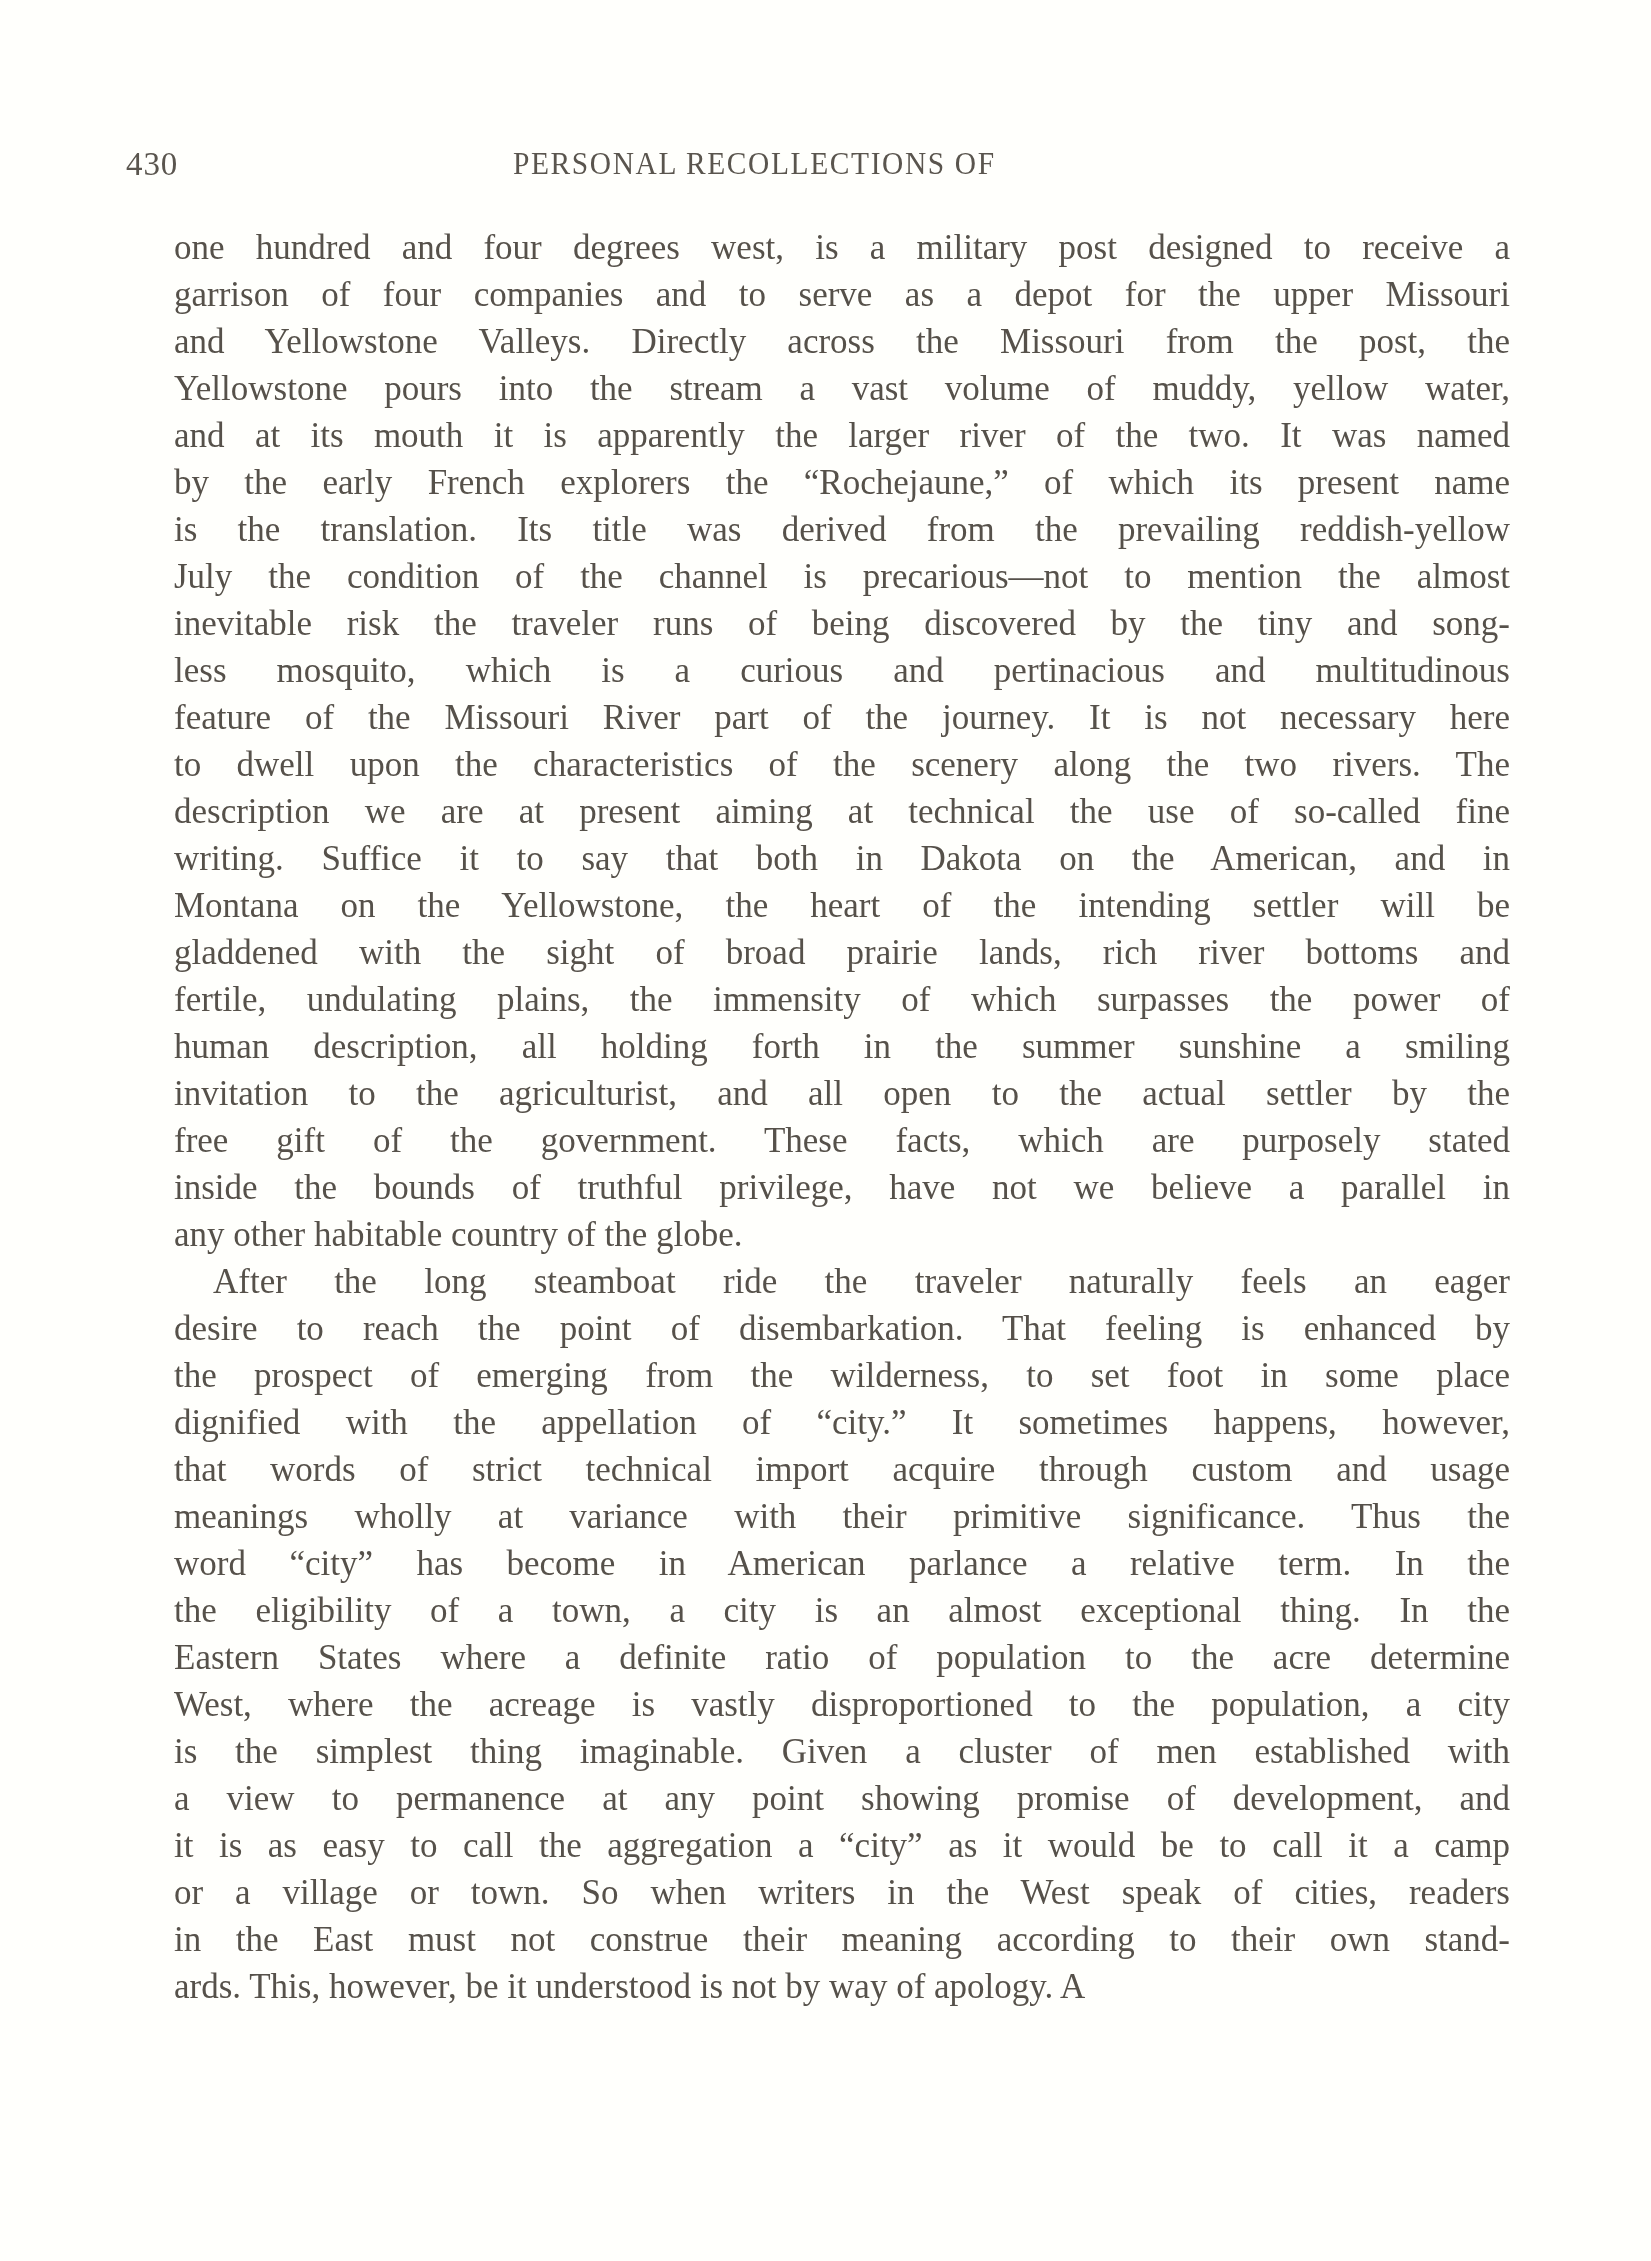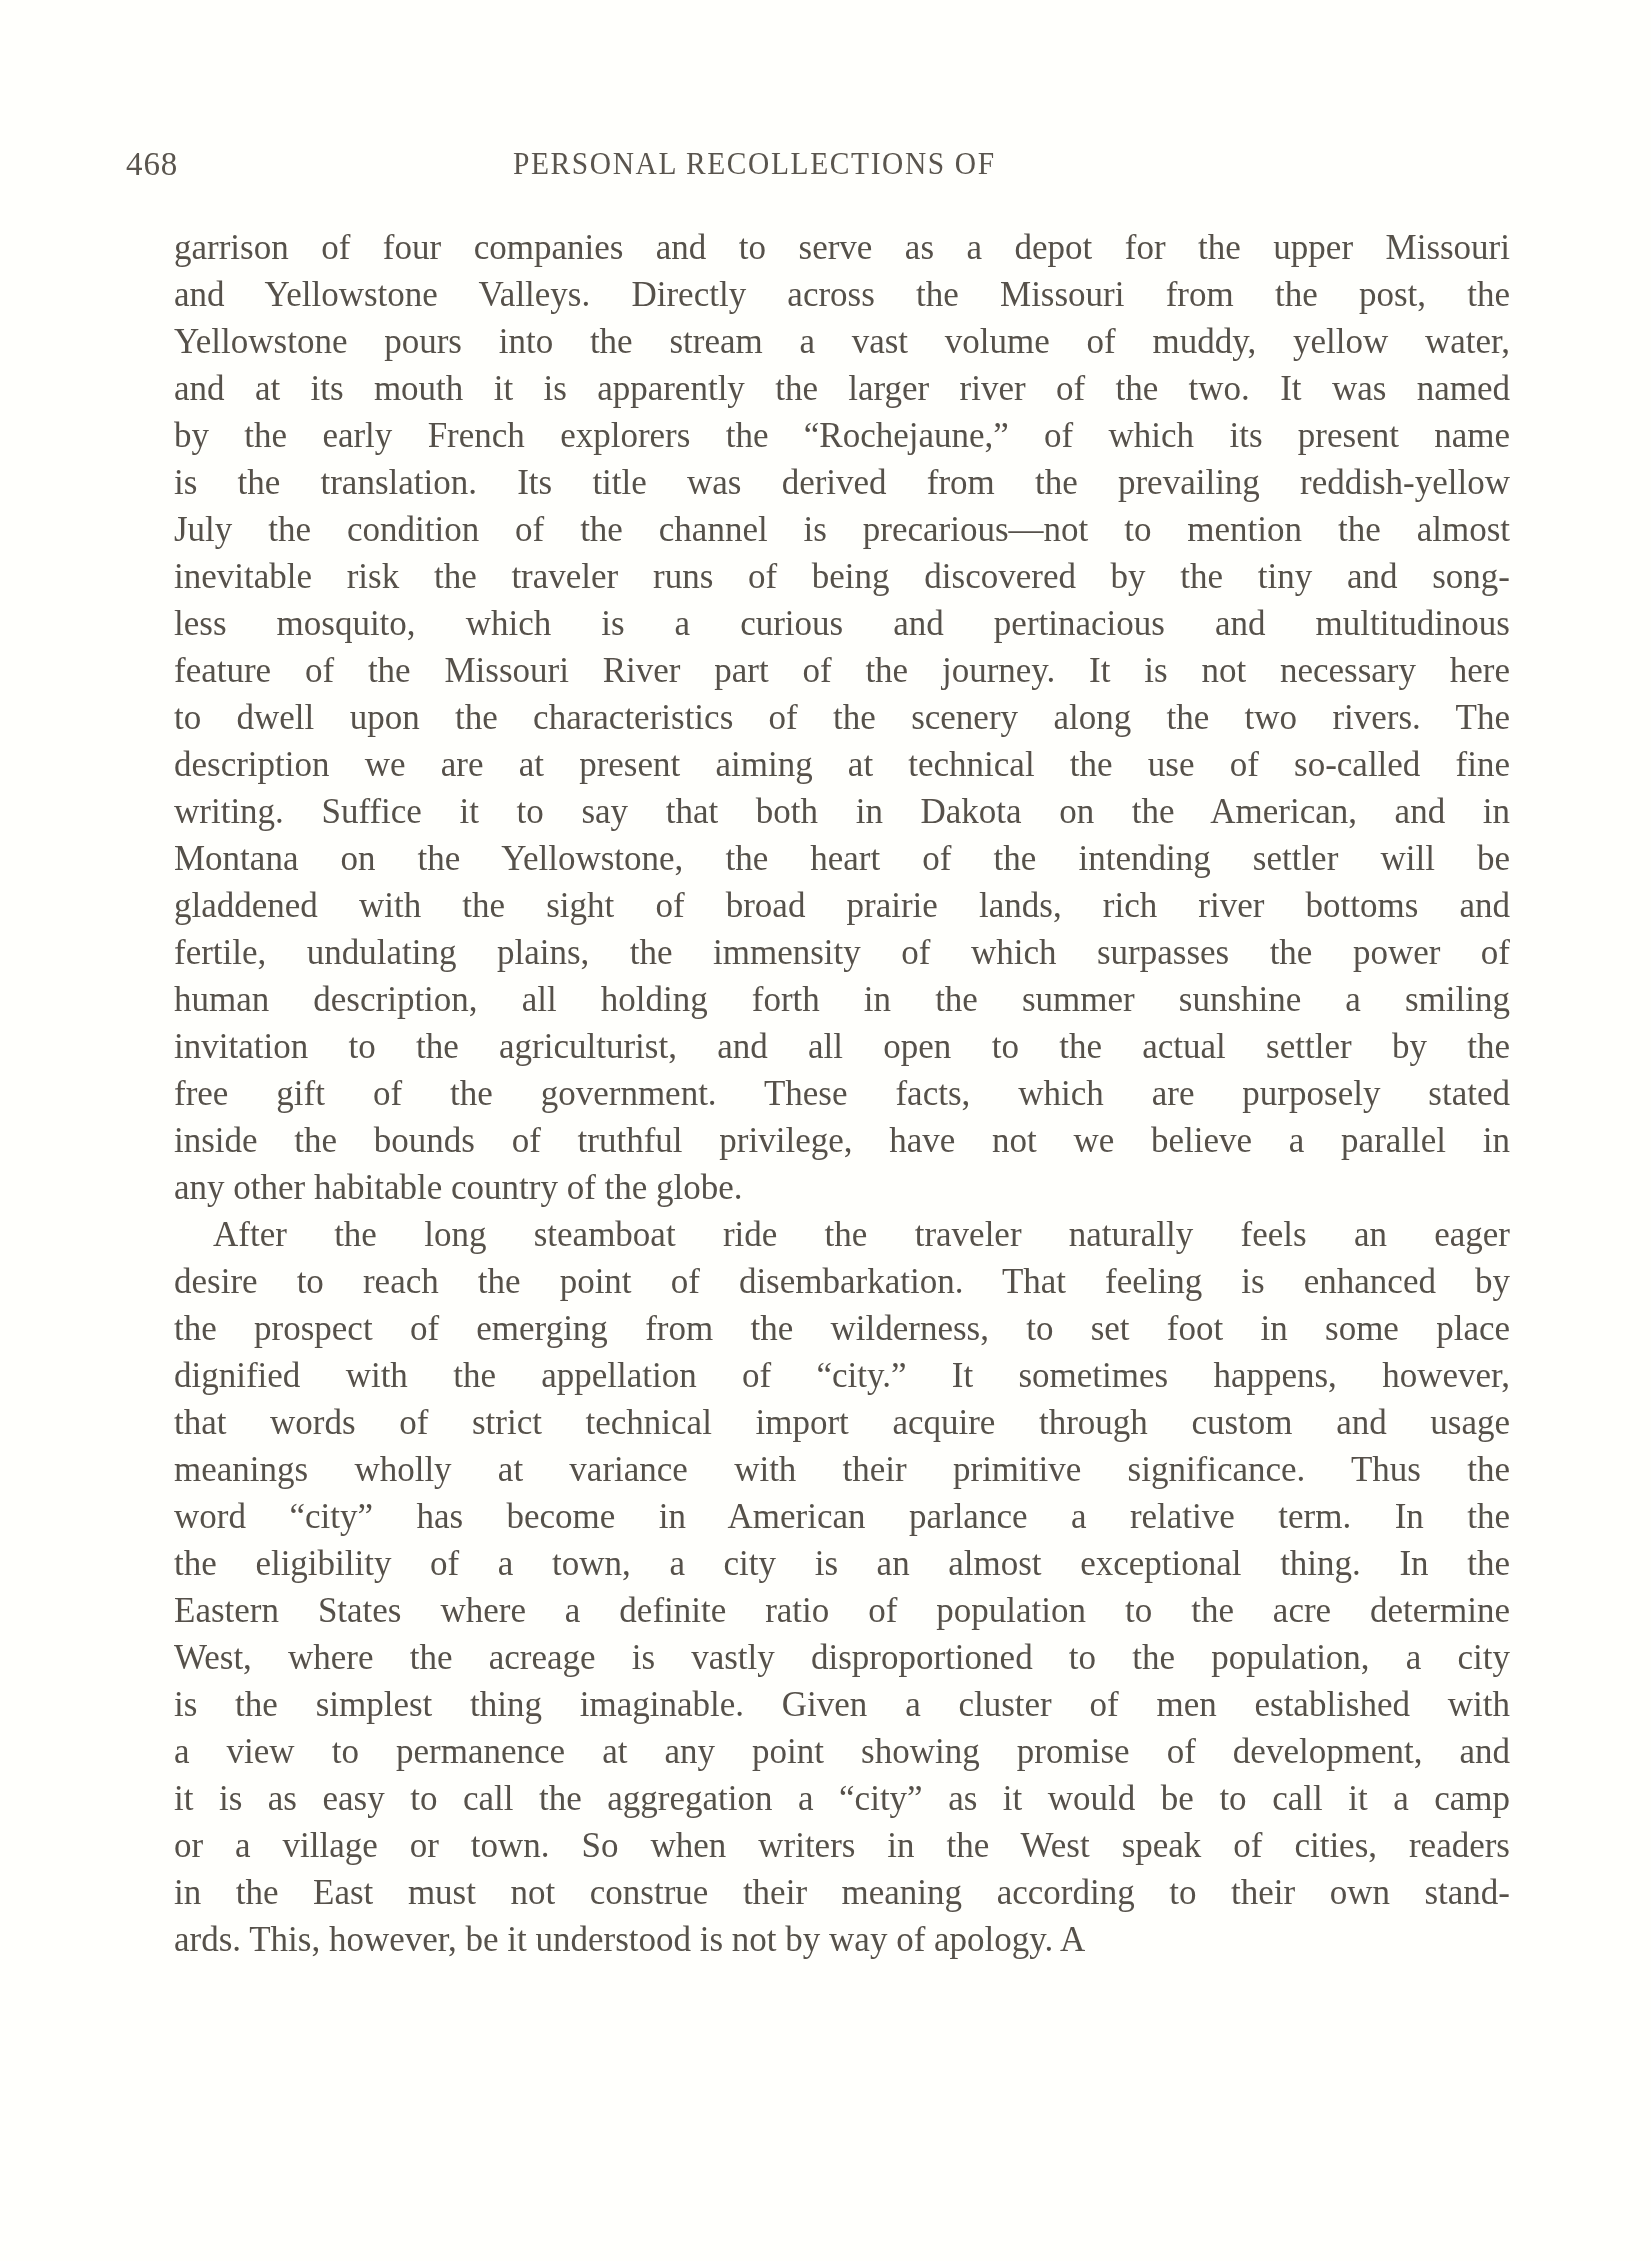--- a/index.html
+++ b/index.html
@@ -67,27 +67,28 @@
     }
     .line.indent {
       padding-left: 39px;
     }
   </style>
 </head>
 <body>
 
 <div class="page">
   <div class="running-head">
-    <span class="page-number">468</span>
+    <span class="page-number">430</span>
     <span class="running-title">PERSONAL RECOLLECTIONS OF</span>
   </div>
 
   <div class="body-text">
     <div id="para-container">
         <div>
+          <span class="line">one hundred and four degrees west, is a military post designed to receive a</span>
           <span class="line">garrison of four companies and to serve as a depot for the upper Missouri</span>
           <span class="line">and Yellowstone Valleys. Directly across the Missouri from the post, the</span>
           <span class="line">Yellowstone pours into the stream a vast volume of muddy, yellow water,</span>
           <span class="line">and at its mouth it is apparently the larger river of the two. It was named</span>
           <span class="line">by the early French explorers the “Rochejaune,” of which its present name</span>
           <span class="line">is the translation. Its title was derived from the prevailing reddish-yellow</span>
           <span class="line">July the condition of the channel is precarious—not to mention the almost</span>
           <span class="line">inevitable risk the traveler runs of being discovered by the tiny and song-</span>
           <span class="line">less mosquito, which is a curious and pertinacious and multitudinous</span>
           <span class="line">feature of the Missouri River part of the journey. It is not necessary here</span>

